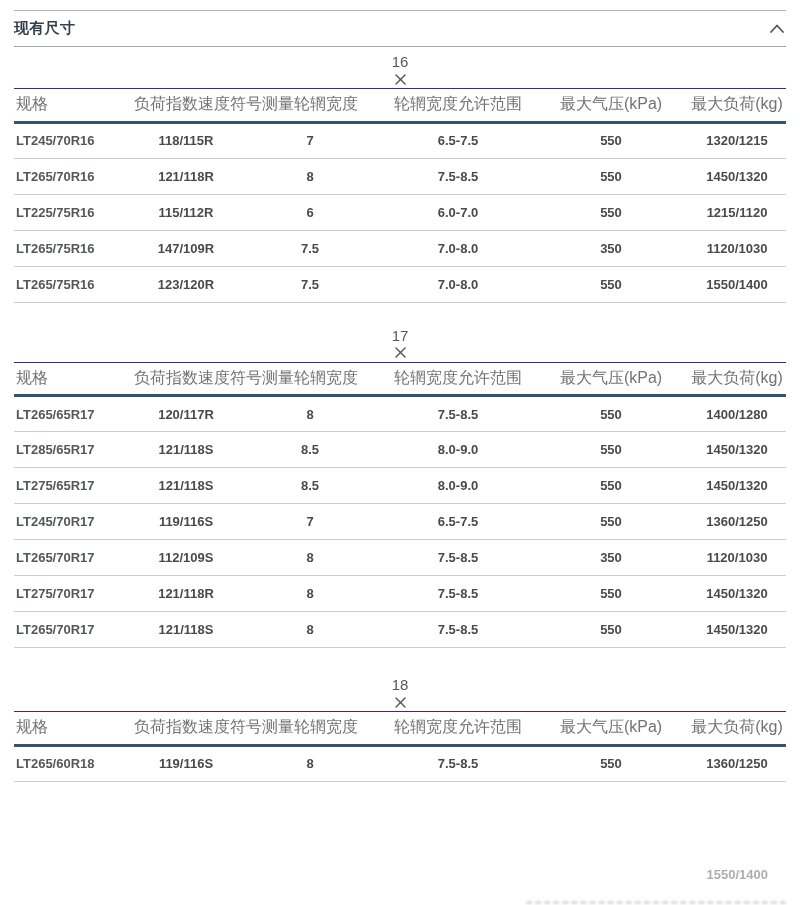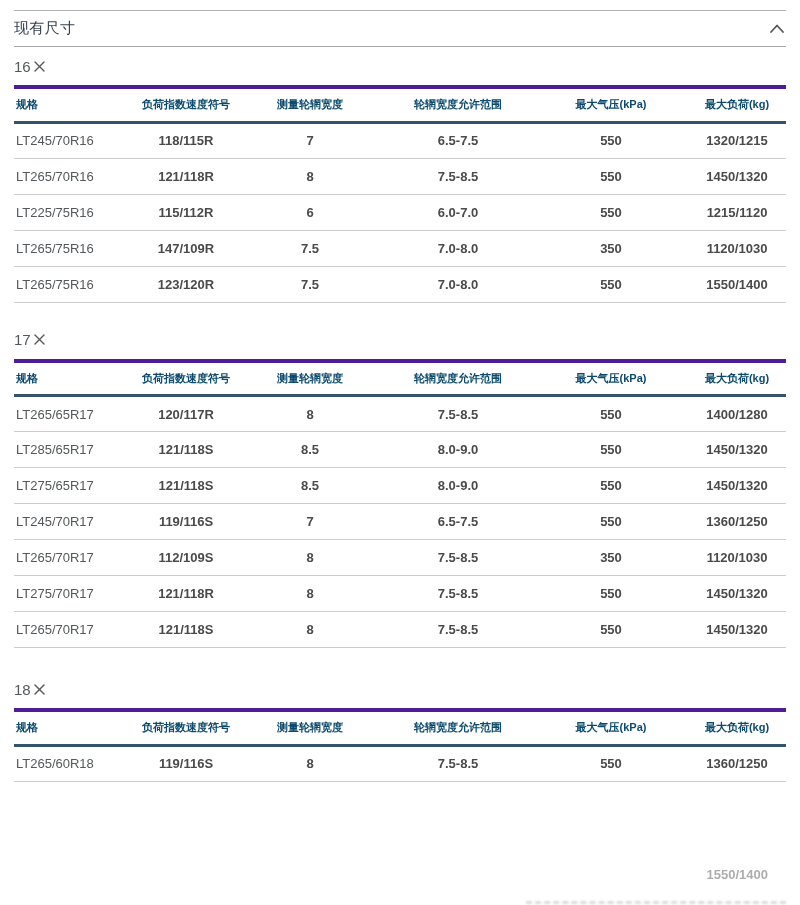--- a/index.html
+++ b/index.html
@@ -17,42 +17,43 @@
     height: 37px;
     border-top: 1px solid #b3b3b3;
     border-bottom: 1px solid #a8a8a8;
     display: flex;
     align-items: center;
     justify-content: space-between;
     cursor: pointer;
   }
   .panel-title {
     font-size: 15px;
-    font-weight: 400;
+    font-weight: 700;
     color: #333f4d;
     letter-spacing: .3px;
   }
   .icon-btn {
     display: inline-flex;
     align-items: center;
     justify-content: center;
     width: 18px; height: 18px;
     cursor: pointer;
   }
 
   
   .size-section { }
   .size-section:nth-of-type(2) { margin-top: 18px; }
   .size-section:nth-of-type(3) { margin-top: 22px; }
   .section-header {
     height: 42px;
     display: flex;
     align-items: center;
-    justify-content: flex-start;
-    border-bottom: 4px solid #4c1d95;
+    justify-content: flex-end;
+    border-bottom: 1px solid #4c1d95;
+    flex-direction: column;
   }
   .section-label {
     font-size: 15px;
     color: #54585a;
   }
 
   
   table.spec-table {
     width: 772px;
     border-collapse: collapse;
@@ -60,23 +61,23 @@
   }
   col.c0 { width: 120px; }
   col.c1 { width: 104px; }
   col.c2 { width: 144px; }
   col.c3 { width: 152px; }
   col.c4 { width: 154px; }
   col.c5 { width: 98px; }
 
   thead tr { height: 33px; }
   thead th {
-    font-size: 11px;
-    font-weight: 700;
-    color: #0c4a6e;
+    font-size: 16px;
+    font-weight: 400;
+    color: #737373;
     text-align: center;
     vertical-align: middle;
     white-space: nowrap;
   }
   thead th.col0 { text-align: left; padding-left: 2px; }
   thead { border-bottom: 3px solid #35536b; }
 
   tbody tr {
     height: 36px;
     border-bottom: 1px solid #cdcdcd;
@@ -84,21 +85,21 @@
   tbody td {
     font-size: 13px;
     vertical-align: middle;
     text-align: center;
     white-space: nowrap;
   }
   tbody td.spec {
     text-align: left;
     padding-left: 2px;
     color: #54585a;
-    font-weight: 400;
+    font-weight: 700;
   }
   tbody td.val {
     color: #4a4a4a;
     font-weight: 700;
   }
 
   
   .artifact {
     position: absolute;
     right: 14px;

